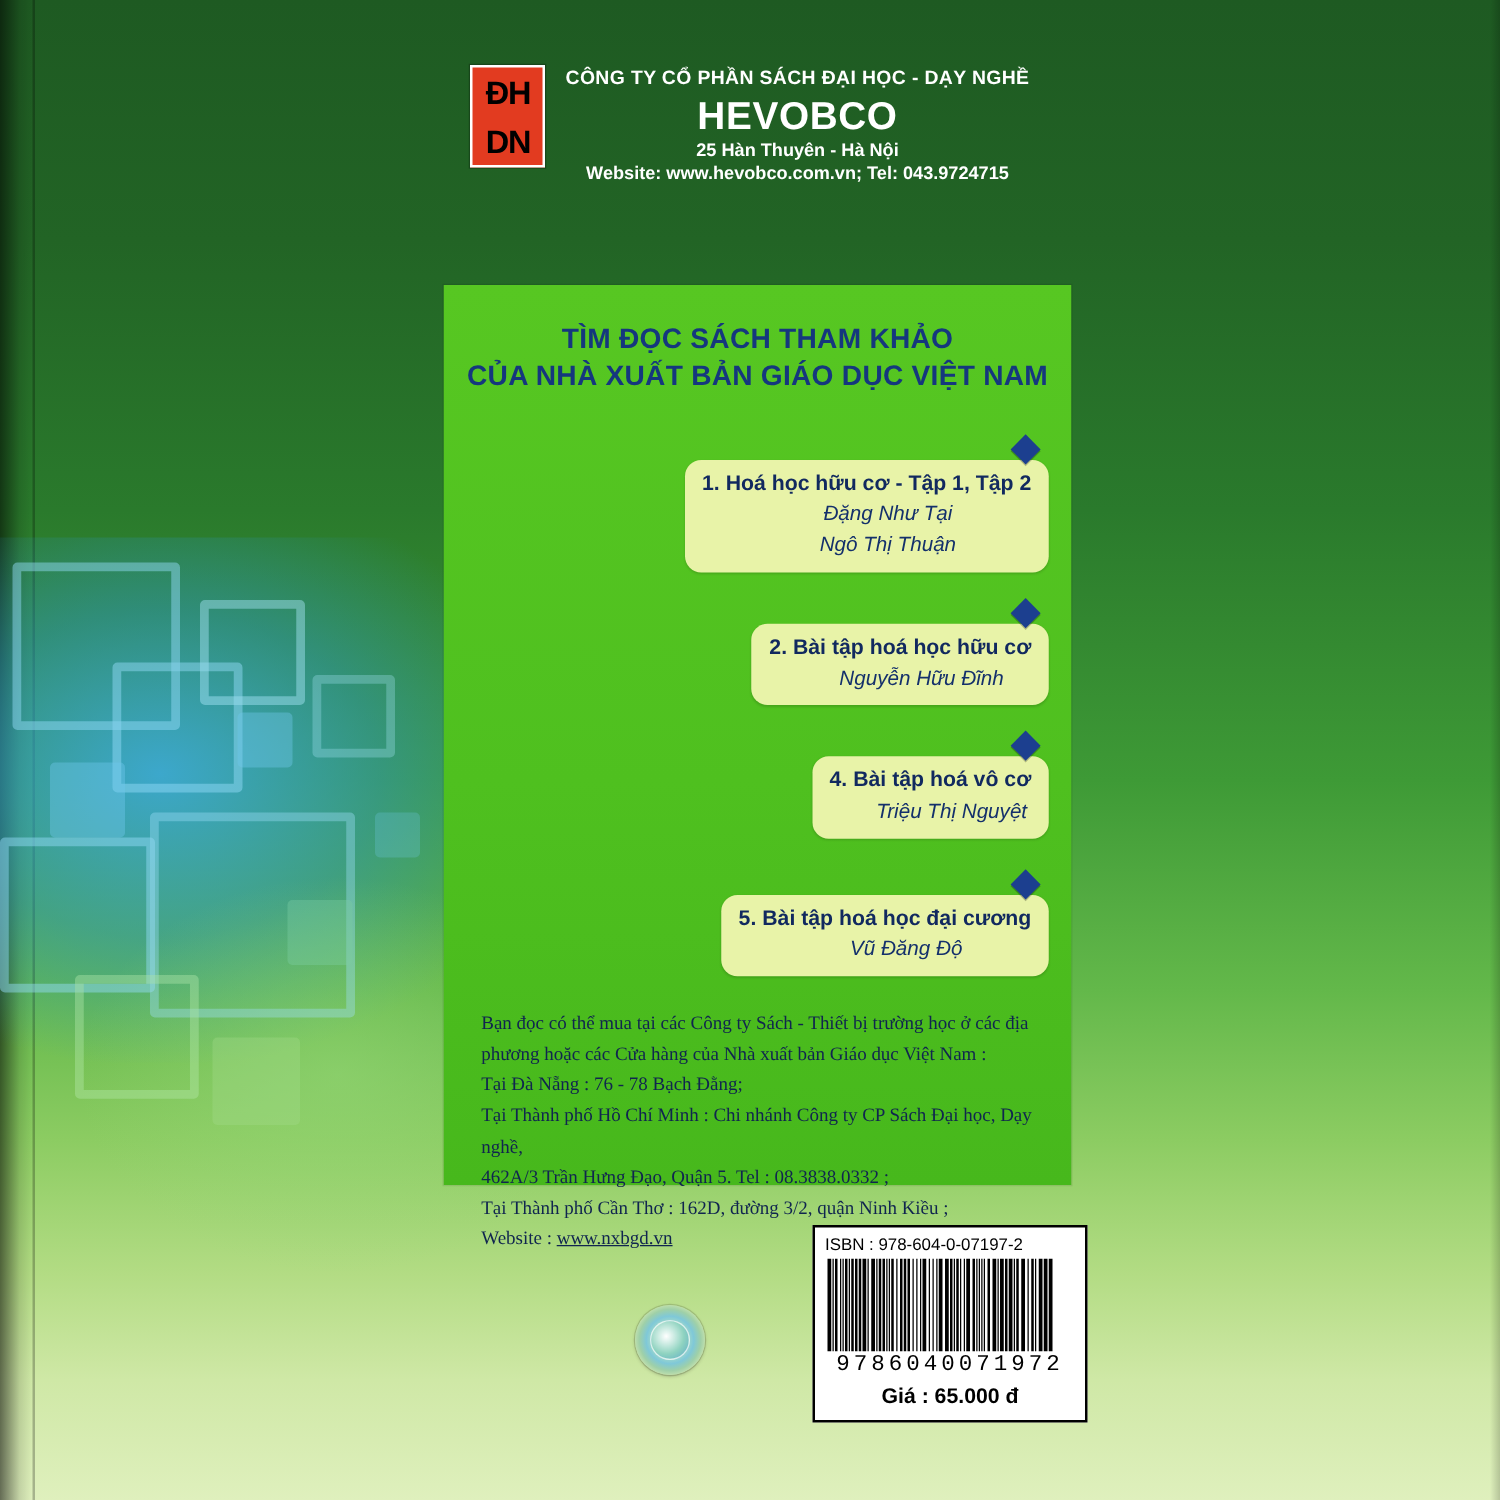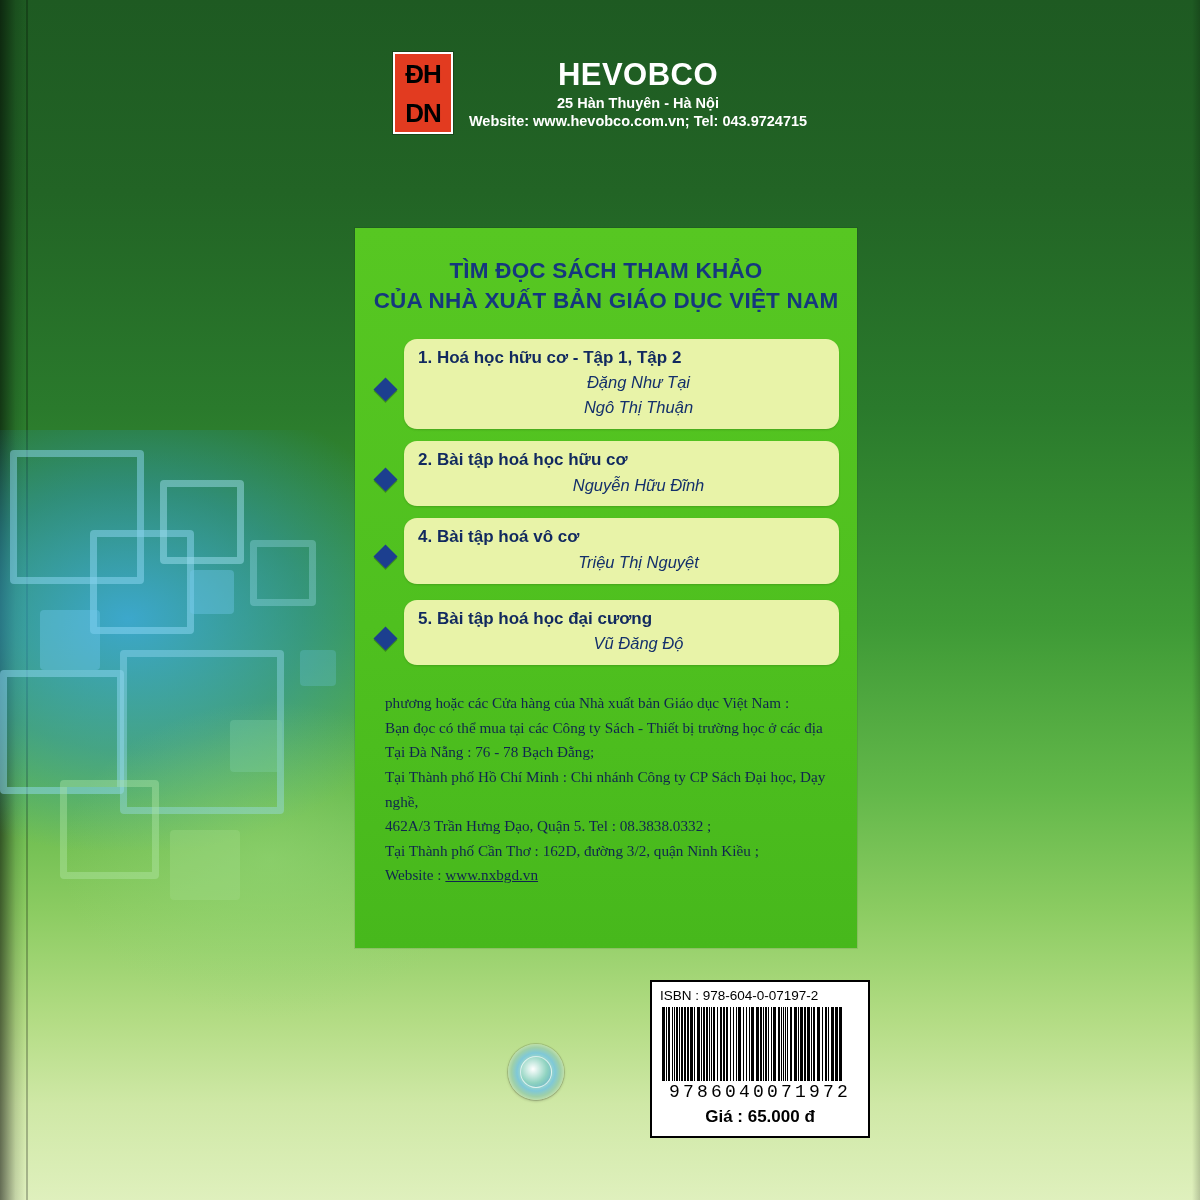--- a/index.html
+++ b/index.html
@@ -163,22 +163,23 @@
     letter-spacing: 0.2px;
   }
   .panel-title .l2 { display: block; }
 
   .book-list {
     margin-top: 22px;
     padding: 0 18px 0 14px;
   }
   .book-item {
     display: flex;
-    align-items: center;
+    align-items: flex-end;
     margin-bottom: 12px;
+    flex-direction: column;
   }
   .diamond {
     width: 17px;
     height: 17px;
     background: #1c3f8f;
     transform: rotate(45deg);
     margin: 12px 10px 0 8px;
     flex: 0 0 auto;
     box-shadow: 1px 1px 0 rgba(0,0,0,0.25);
   }
@@ -310,20 +311,21 @@
     <div class="sq" style="left:250px;  top:120px; width:52px;  height:52px; border-color:rgba(175,235,255,0.35);"></div>
     <div class="sqf" style="left:300px;  top:230px; width:36px;  height:36px; background:rgba(120,205,245,0.28);"></div>
   </div>
 
   <div class="publisher">
     <div class="logo">
       <span>ĐH</span>
       <span>DN</span>
     </div>
     <div class="pub-text">
+      <div class="pub-line1">CÔNG TY CỔ PHẦN SÁCH ĐẠI HỌC - DẠY NGHỀ</div>
       <div class="pub-name">HEVOBCO</div>
       <div class="pub-addr">25 Hàn Thuyên - Hà Nội</div>
       <div class="pub-web">Website: www.hevobco.com.vn; Tel: 043.9724715</div>
     </div>
   </div>
 
   <div class="panel">
 
     <div class="panel-title">
       <span>TÌM ĐỌC SÁCH THAM KHẢO</span>
@@ -362,22 +364,22 @@
         <div class="diamond"></div>
         <div class="book-box">
           <div class="book-title">5. Bài tập hoá học đại cương</div>
           <div class="author">Vũ Đăng Độ</div>
         </div>
       </div>
 
     </div>
 
     <div class="notes">
+      <p>Bạn đọc có thể mua tại các Công ty Sách - Thiết bị trường học ở các địa</p>
       <p>phương hoặc các Cửa hàng của Nhà xuất bản Giáo dục Việt Nam :</p>
-      <p>Bạn đọc có thể mua tại các Công ty Sách - Thiết bị trường học ở các địa</p>
       <p>Tại Đà Nẵng : 76 - 78 Bạch Đằng;</p>
       <p>Tại Thành phố Hồ Chí Minh : Chi nhánh Công ty CP Sách Đại học, Dạy nghề,</p>
       <p class="indent-right">462A/3 Trần Hưng Đạo, Quận 5. Tel : 08.3838.0332 ;</p>
       <p>Tại Thành phố Cần Thơ : 162D, đường 3/2, quận Ninh Kiều ;</p>
       <p><span>Website : </span><span class="underline">www.nxbgd.vn</span></p>
     </div>
 
   </div>
 
   <div class="hologram">

